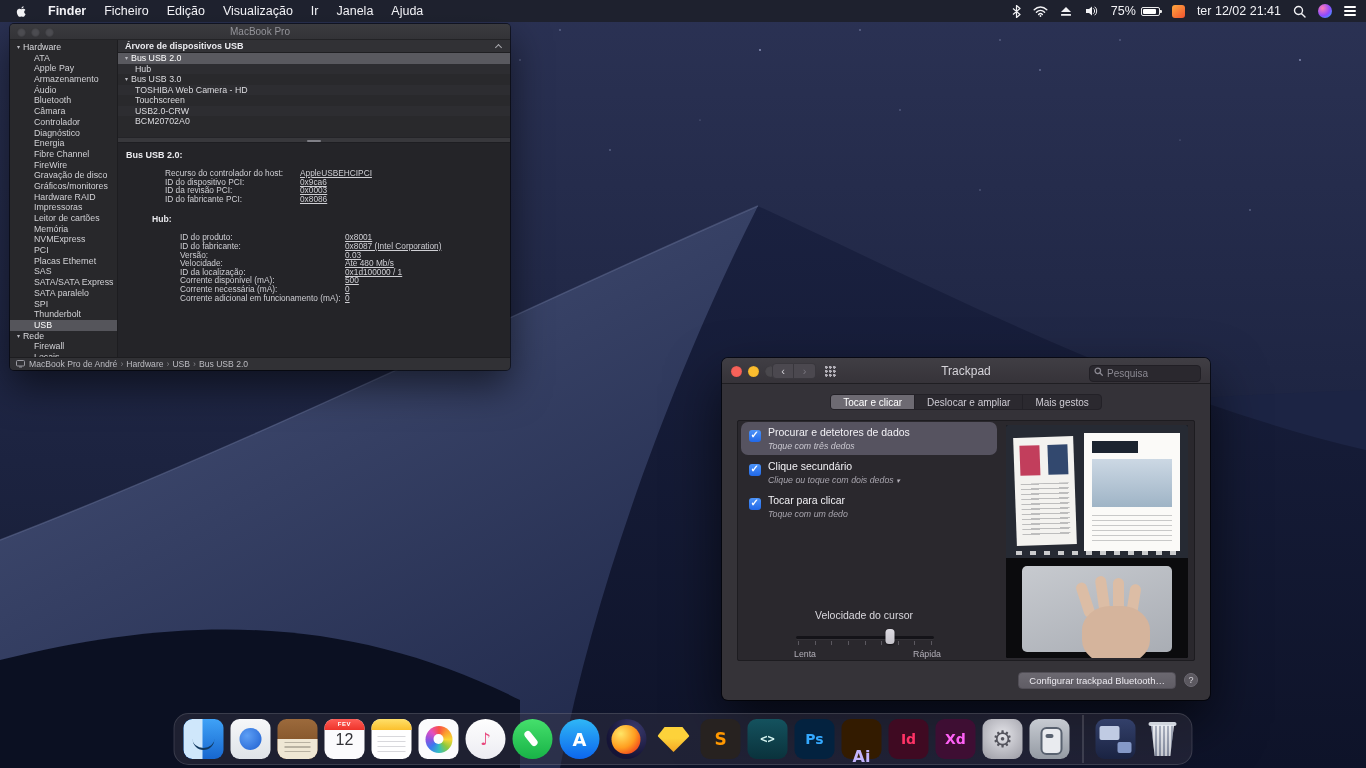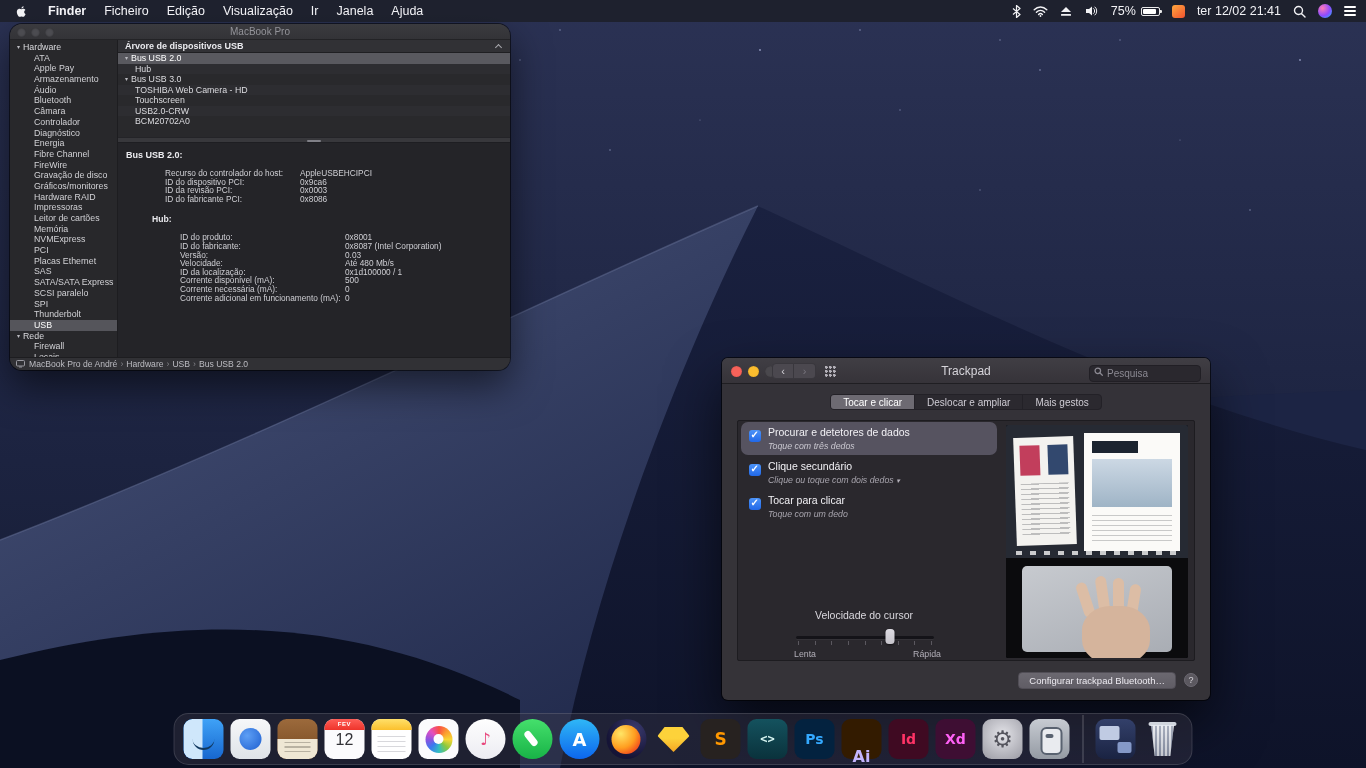--- a/index.html
+++ b/index.html
@@ -20,21 +20,21 @@
   .mb-batt{display:flex;align-items:center;gap:5px;}
   .batt-body{width:19px;height:9px;border:1px solid rgba(255,255,255,.9);border-radius:2px;position:relative;}
   .batt-fill{position:absolute;left:1px;top:1px;bottom:1px;background:#fff;border-radius:1px;}
   .batt-nub{position:absolute;right:-3px;top:2px;width:2px;height:3px;background:rgba(255,255,255,.9);border-radius:0 1px 1px 0;}
   .mb-extra{width:13px;height:13px;border-radius:3px;background:linear-gradient(140deg,#ffa83e,#f0512f);}
   .mb-siri{width:14px;height:14px;border-radius:50%;background:radial-gradient(circle at 32% 30%,#ff7ab8,#8e4bff 55%,#21b6ff 95%);}
   .mb-list span{display:block;width:12px;height:1.6px;background:#fff;margin:2.4px 0;border-radius:1px;}
   .mb-clock{white-space:nowrap;}
 
   
-  .win-si{position:absolute;left:10px;top:24px;width:500px;height:346px;border-radius:12px;background:#2a2a2d;
+  .win-si{position:absolute;left:10px;top:24px;width:500px;height:346px;border-radius:4px;background:#2a2a2d;
     box-shadow:0 16px 38px rgba(0,0,0,.55),0 0 0 1px rgba(0,0,0,.55),inset 0 1px 0 rgba(255,255,255,.05);
     overflow:hidden;font-size:9px;color:#d6d6da;z-index:20;}
   .si-titlebar{height:16px;background:linear-gradient(#3b3b3f,#333337);border-bottom:1px solid #232326;
     position:relative;display:flex;align-items:center;justify-content:center;}
   .si-title{font-size:10px;color:#94949a;}
   .si-lights{position:absolute;left:7px;top:3.5px;display:flex;gap:5px;}
   .si-lights span{width:9px;height:9px;border-radius:50%;background:#4c4c51;box-shadow:inset 0 0 2px rgba(0,0,0,.5);}
   .si-body{display:flex;height:317px;}
   .si-sidebar{width:108px;background:#28282b;border-right:1px solid #1d1d20;overflow:hidden;padding-top:2px;}
   .si-side-item{height:10.7px;line-height:10.7px;padding-left:24px;white-space:nowrap;color:#d2d2d6;font-size:8.8px;}
@@ -51,21 +51,21 @@
   .t-row:nth-of-type(even){background:#2d2d31;}
   .t-row.child{padding-left:17px;}
   .t-row.selected{background:#59595f;color:#fff;}
   .si-splitter{height:6px;background:#38383c;border-top:1px solid #242428;border-bottom:1px solid #1e1e22;position:relative;}
   .si-splitter::after{content:"";position:absolute;left:50%;top:2px;width:14px;height:2px;margin-left:-7px;border-radius:1px;background:#808087;}
   .si-details{flex:1;background:#242428;padding:7px 8px;overflow:hidden;}
   .d-title{font-weight:bold;font-size:9px;color:#ececf0;}
   .d-fields{margin-top:9px;}
   .d-row{display:flex;line-height:8.6px;font-size:8.3px;padding-left:7px;white-space:nowrap;margin-left:32px;}
   .d-lbl{width:135px;flex:none;color:#cfcfd4;}
-  .d-val{color:#cfcfd4;}
+  .d-val{color:#cfcfd4;text-decoration:underline;}
   .hub-title{font-weight:bold;margin:11px 0 0 26px;font-size:8.6px;color:#e8e8ec;}
   .d-fields.hub .d-row{padding-left:22px;}
   .d-fields.hub .d-lbl{width:165px;}
   .si-statusbar{height:13px;background:#313135;border-top:1px solid #1d1d20;display:flex;align-items:center;
     padding:0 6px;font-size:8.6px;color:#bcbcc2;}
   .crumb{display:flex;align-items:center;}
   .crumb-sep{color:#84848a;margin:0 3px;}
   .crumb:last-child .crumb-sep{display:none;}
   .si-statusbar svg{margin-right:4px;}
 
@@ -447,21 +447,21 @@
 
           <div class="si-side-item">
             <span>SAS</span>
           </div>
 
           <div class="si-side-item">
             <span>SATA/SATA Express</span>
           </div>
 
           <div class="si-side-item">
-            <span>SCSI paralelo</span>
+            <span>SATA paralelo</span>
           </div>
 
           <div class="si-side-item">
             <span>SPI</span>
           </div>
 
           <div class="si-side-item">
             <span>Thunderbolt</span>
           </div>
 

